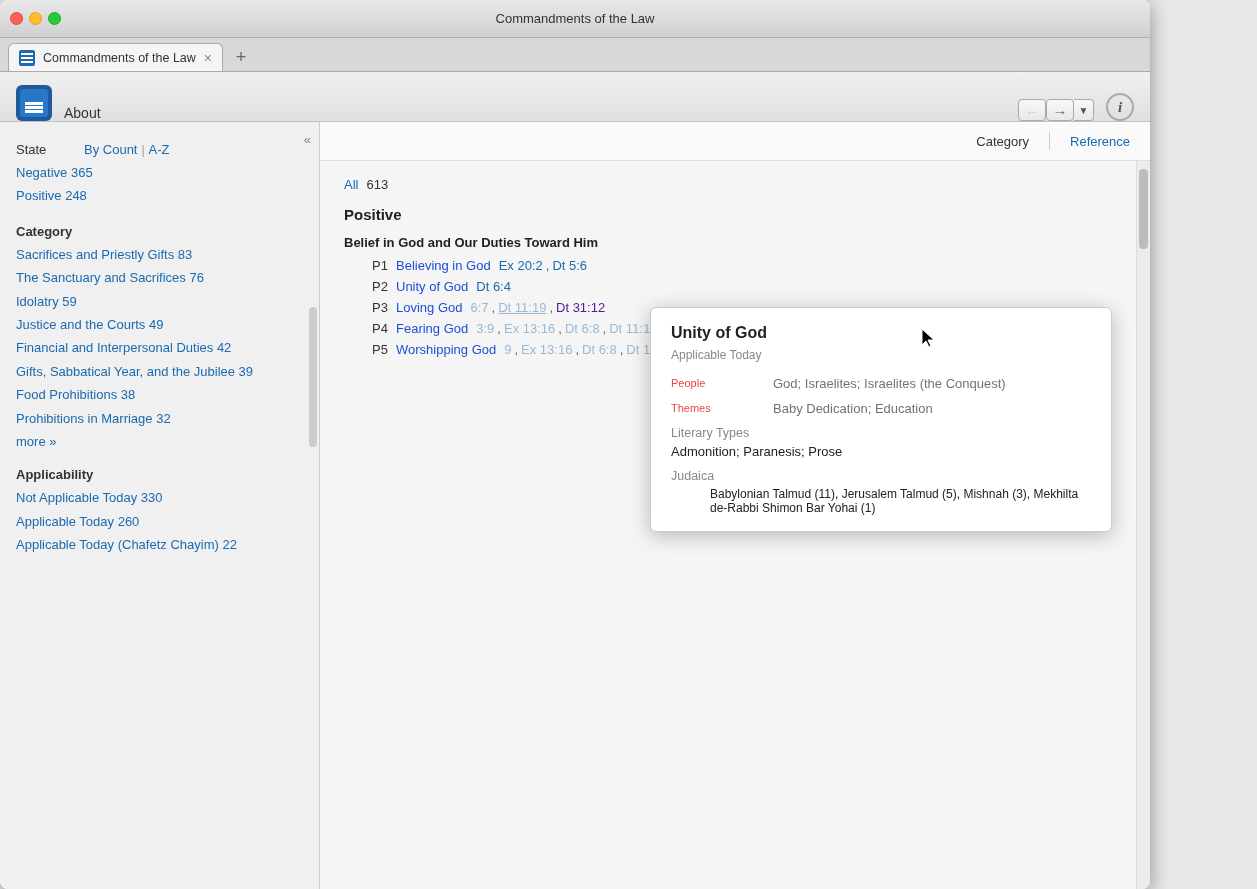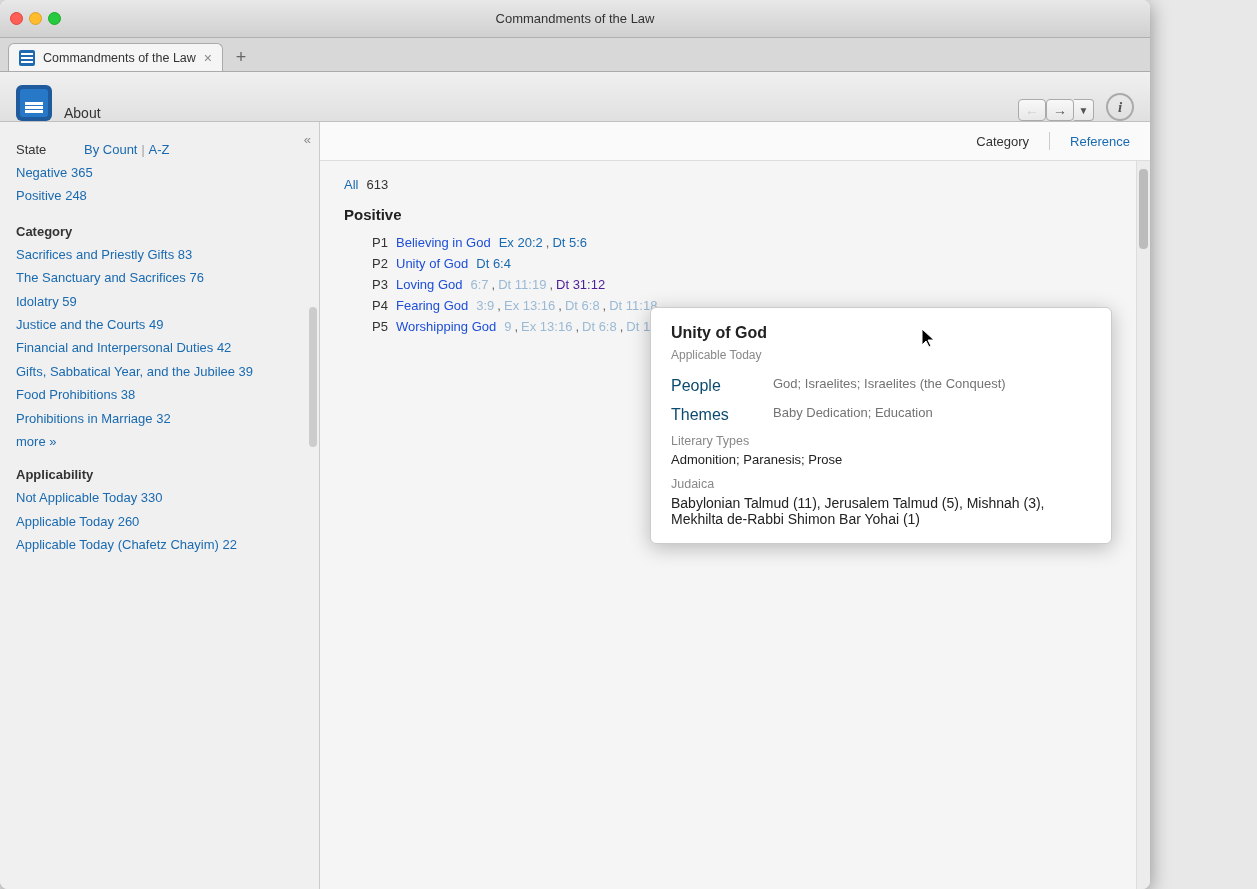--- a/index.html
+++ b/index.html
@@ -418,22 +418,22 @@
       color: #888;
       margin-bottom: 14px;
     }
     .popup-row {
       display: flex;
       gap: 12px;
       margin-bottom: 10px;
       align-items: flex-start;
     }
     .popup-label {
-      font-size: 16px;
-      color: #0c4a6e;
+      font-size: 11px;
+      color: #ef4444;
       min-width: 90px;
       padding-top: 1px;
     }
     .popup-value {
       font-size: 13px;
       color: #737373;
       flex: 1;
     }
     .popup-section-label {
       font-size: 12.5px;
@@ -444,23 +444,24 @@
       font-size: 13px;
       color: #222;
       margin-bottom: 10px;
     }
     .popup-judaica-label {
       font-size: 12.5px;
       color: #888;
       margin-bottom: 4px;
     }
     .popup-judaica-indent {
-      font-size: 14px;
+      font-size: 12px;
       color: #222;
       padding-left: 0;
+      margin-left: 39px;
     }
   </style>
 </head>
 <body>
 
 <div class="window">
 
   <div class="title-bar">
     <div class="traffic-lights">
       <span class="tl tl-red"></span>
@@ -549,20 +550,21 @@
       </div>
 
       <div class="content-scroll">
         <div class="all-row">
           <a class="all-link">All</a>
           <span class="all-count">613</span>
         </div>
 
         <div class="section-heading">Positive</div>
 
+        <div class="category-heading">Belief in God and Our Duties Toward Him</div>
 
         <div class="commandment-row">
           <span class="cmd-number">P1</span>
           <span class="cmd-name">Believing in God</span>
           <span class="cmd-refs">
             <a class="ref-link">Ex 20:2</a>
             <span class="ref-sep">,</span>
             <a class="ref-link">Dt 5:6</a>
           </span>
         </div>
@@ -574,21 +576,21 @@
             <a class="ref-link">Dt 6:4</a>
           </span>
         </div>
 
         <div class="commandment-row" style="color:#999;">
           <span class="cmd-number">P3</span>
           <span class="cmd-name">Loving God</span>
           <span class="cmd-refs">
             <a class="ref-link" style="color:#9ab9d4;">6:7</a>
             <span class="ref-sep">,</span>
-            <a class="ref-link" style="color:#9ab9d4;">Dt 11:19</a>
+            <a class="ref-link" style="color:#9ab9d4;text-decoration:underline;">Dt 11:19</a>
             <span class="ref-sep">,</span>
             <a class="ref-link" style="color:#4c1d95;">Dt 31:12</a>
           </span>
         </div>
         <div class="commandment-row" style="color:#999;">
           <span class="cmd-number">P4</span>
           <span class="cmd-name">Fearing God</span>
           <span class="cmd-refs">
             <a class="ref-link" style="color:#9ab9d4;">3:9</a>
             <span class="ref-sep">,</span>

